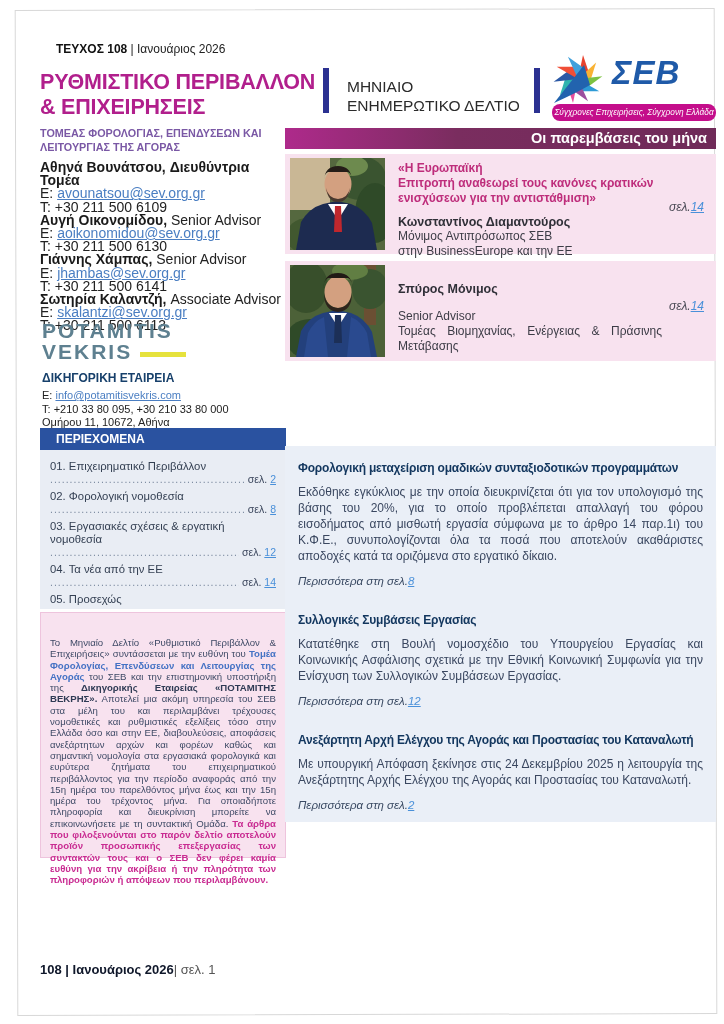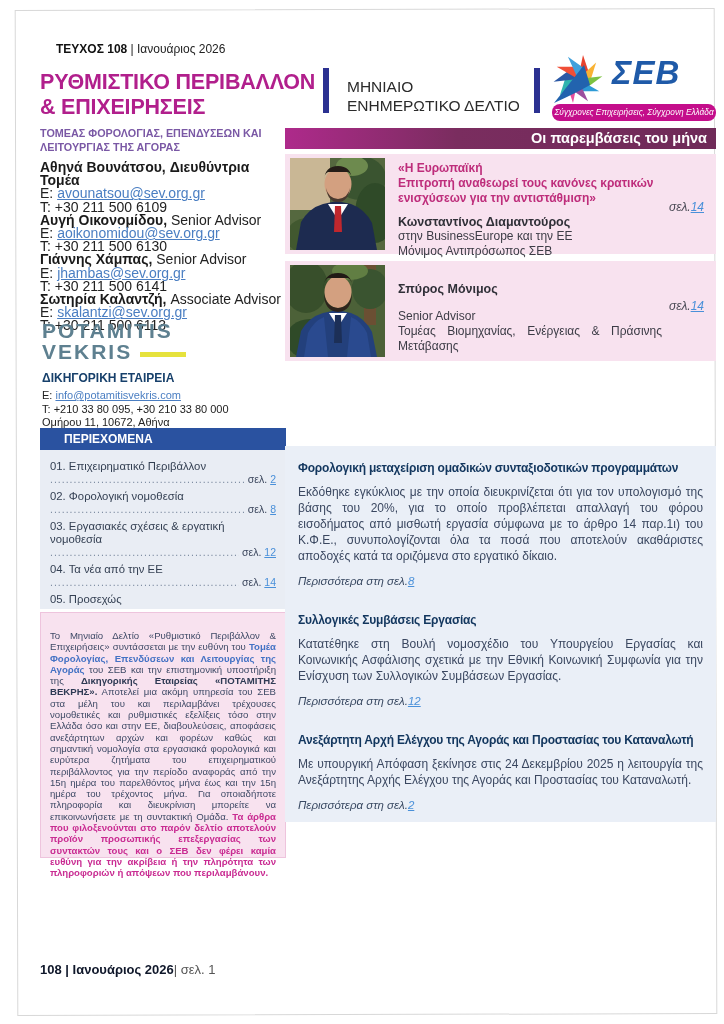--- a/index.html
+++ b/index.html
@@ -27,30 +27,30 @@
   .contact-name{font-weight:bold;color:#1a1a1a;}
   .contact:first-child .contact-role{font-weight:bold;color:#1a1a1a;}
   .link{color:#4A7EC2;text-decoration:underline;cursor:pointer;}
   .lawfirm{left:42px;top:320px;width:250px;}
   .pv-name{font-size:21px;font-weight:bold;letter-spacing:2px;color:#5E8090;line-height:21px;}
   .pv-underline{display:inline-block;width:46px;height:5px;background:#E6E23C;margin-left:8px;margin-bottom:2px;}
   .pv-desc{margin-top:9px;font-size:12px;font-weight:bold;color:#17406B;}
   .pv-contact{margin-top:4px;font-size:11px;line-height:13.5px;color:#222;}
 
   .toc-box{left:40px;top:428px;width:246px;height:181px;background:#E9EDF4;}
-  .toc-header{height:22px;background:#2A52A0;color:#fff;font-size:12px;font-weight:bold;line-height:22px;padding-left:24px;}
+  .toc-header{height:22px;background:#2A52A0;color:#fff;font-size:12px;font-weight:bold;line-height:22px;padding-left:16px;}
   .toc-items{padding:6px 10px 0 10px;}
   .toc-label{font-size:11.3px;color:#333F52;line-height:13px;margin-top:4px;}
   .toc-leader{display:flex;align-items:baseline;font-size:10.5px;color:#5a667c;line-height:13px;}
   .toc-dots{flex:1;overflow:hidden;white-space:nowrap;letter-spacing:1px;color:#7c8aa0;}
   .toc-dots::after{content:"....................................................................................";}
   .toc-page-label{font-style:normal;color:#3d485e;margin-left:3px;}
   .toc-page{color:#4A90D9;text-decoration:underline;margin-left:3px;cursor:pointer;}
 
-  .disclaimer{left:40px;top:612px;width:246px;height:246px;background:#F8E2EF;border:1px solid #eec4dd;box-sizing:border-box;padding:17px 9px;font-size:9.6px;line-height:11.3px;color:#3E4A66;text-align:justify;}
+  .disclaimer{left:40px;top:612px;width:246px;height:246px;background:#F8E2EF;border:1px solid #eec4dd;box-sizing:border-box;padding:24px 9px;font-size:9.6px;line-height:11.3px;color:#3E4A66;text-align:justify;}
   .disc-bold-blue{font-weight:bold;color:#4472C4;}
   .disc-bold-dark{font-weight:bold;color:#2E3A54;}
   .disc-notice{font-weight:bold;color:#C92C92;}
 
   
   .section-bar{width:431px;height:21px;color:#fff;font-weight:bold;font-size:14.5px;line-height:21px;text-align:right;padding-right:9px;box-sizing:border-box;}
   .bar-interventions{left:285px;top:128px;background:linear-gradient(90deg,#AE2A8B 0%,#7A2D5F 40%,#6F2A58 100%);}
   .bar-highlights{left:285px;top:446px;background:#701a75;font-family:Liberation Mono, monospace;}
 
   .person-card{left:285px;width:431px;height:100px;background:#F8E2EF;}
@@ -224,22 +224,22 @@
       <polygon points="38,46 58,46 48,62" fill="#ffffff"></polygon>
       <polygon points="45,48 51,48 52,74 44,74" fill="#c0272d"></polygon>
       <ellipse cx="48" cy="26" rx="13.5" ry="16" fill="#d3a080"></ellipse>
       <path d="M34,22 Q35,8 48,8 Q61,8 62,22 Q62,16 58,14 L38,14 Q34,16 34,22 Z" fill="#251d18"></path>
       <path d="M36,30 Q38,44 48,44 Q58,44 60,30 Q58,40 48,41 Q38,40 36,30 Z" fill="#4a392e"></path>
     </svg>
     <div class="card-text">
       <div class="card-quote pre">«Η Ευρωπαϊκή
 Επιτροπή αναθεωρεί τους κανόνες κρατικών ενισχύσεων για την αντιστάθμιση»</div>
       <div class="card-name">Κωνσταντίνος Διαμαντούρος</div>
+      <div class="card-role">Μόνιμος Αντιπρόσωπος ΣΕΒ</div>
       <div class="card-role">στην BusinessEurope και την ΕΕ</div>
-      <div class="card-role">Μόνιμος Αντιπρόσωπος ΣΕΒ</div>
     </div>
     <div class="card-page"><span>σελ.</span><span class="page-num-link">14</span></div>
   </div>
 
   <div class="abs person-card card2">
     <svg class="portrait" viewBox="0 0 95 92">
       <rect width="95" height="92" fill="#4c6138"></rect>
       <ellipse cx="16" cy="22" rx="22" ry="26" fill="#384f2b"></ellipse>
       <rect x="74" y="0" width="12" height="60" fill="#6b4f33"></rect>
       <ellipse cx="80" cy="24" rx="18" ry="20" fill="#3a5430"></ellipse>

